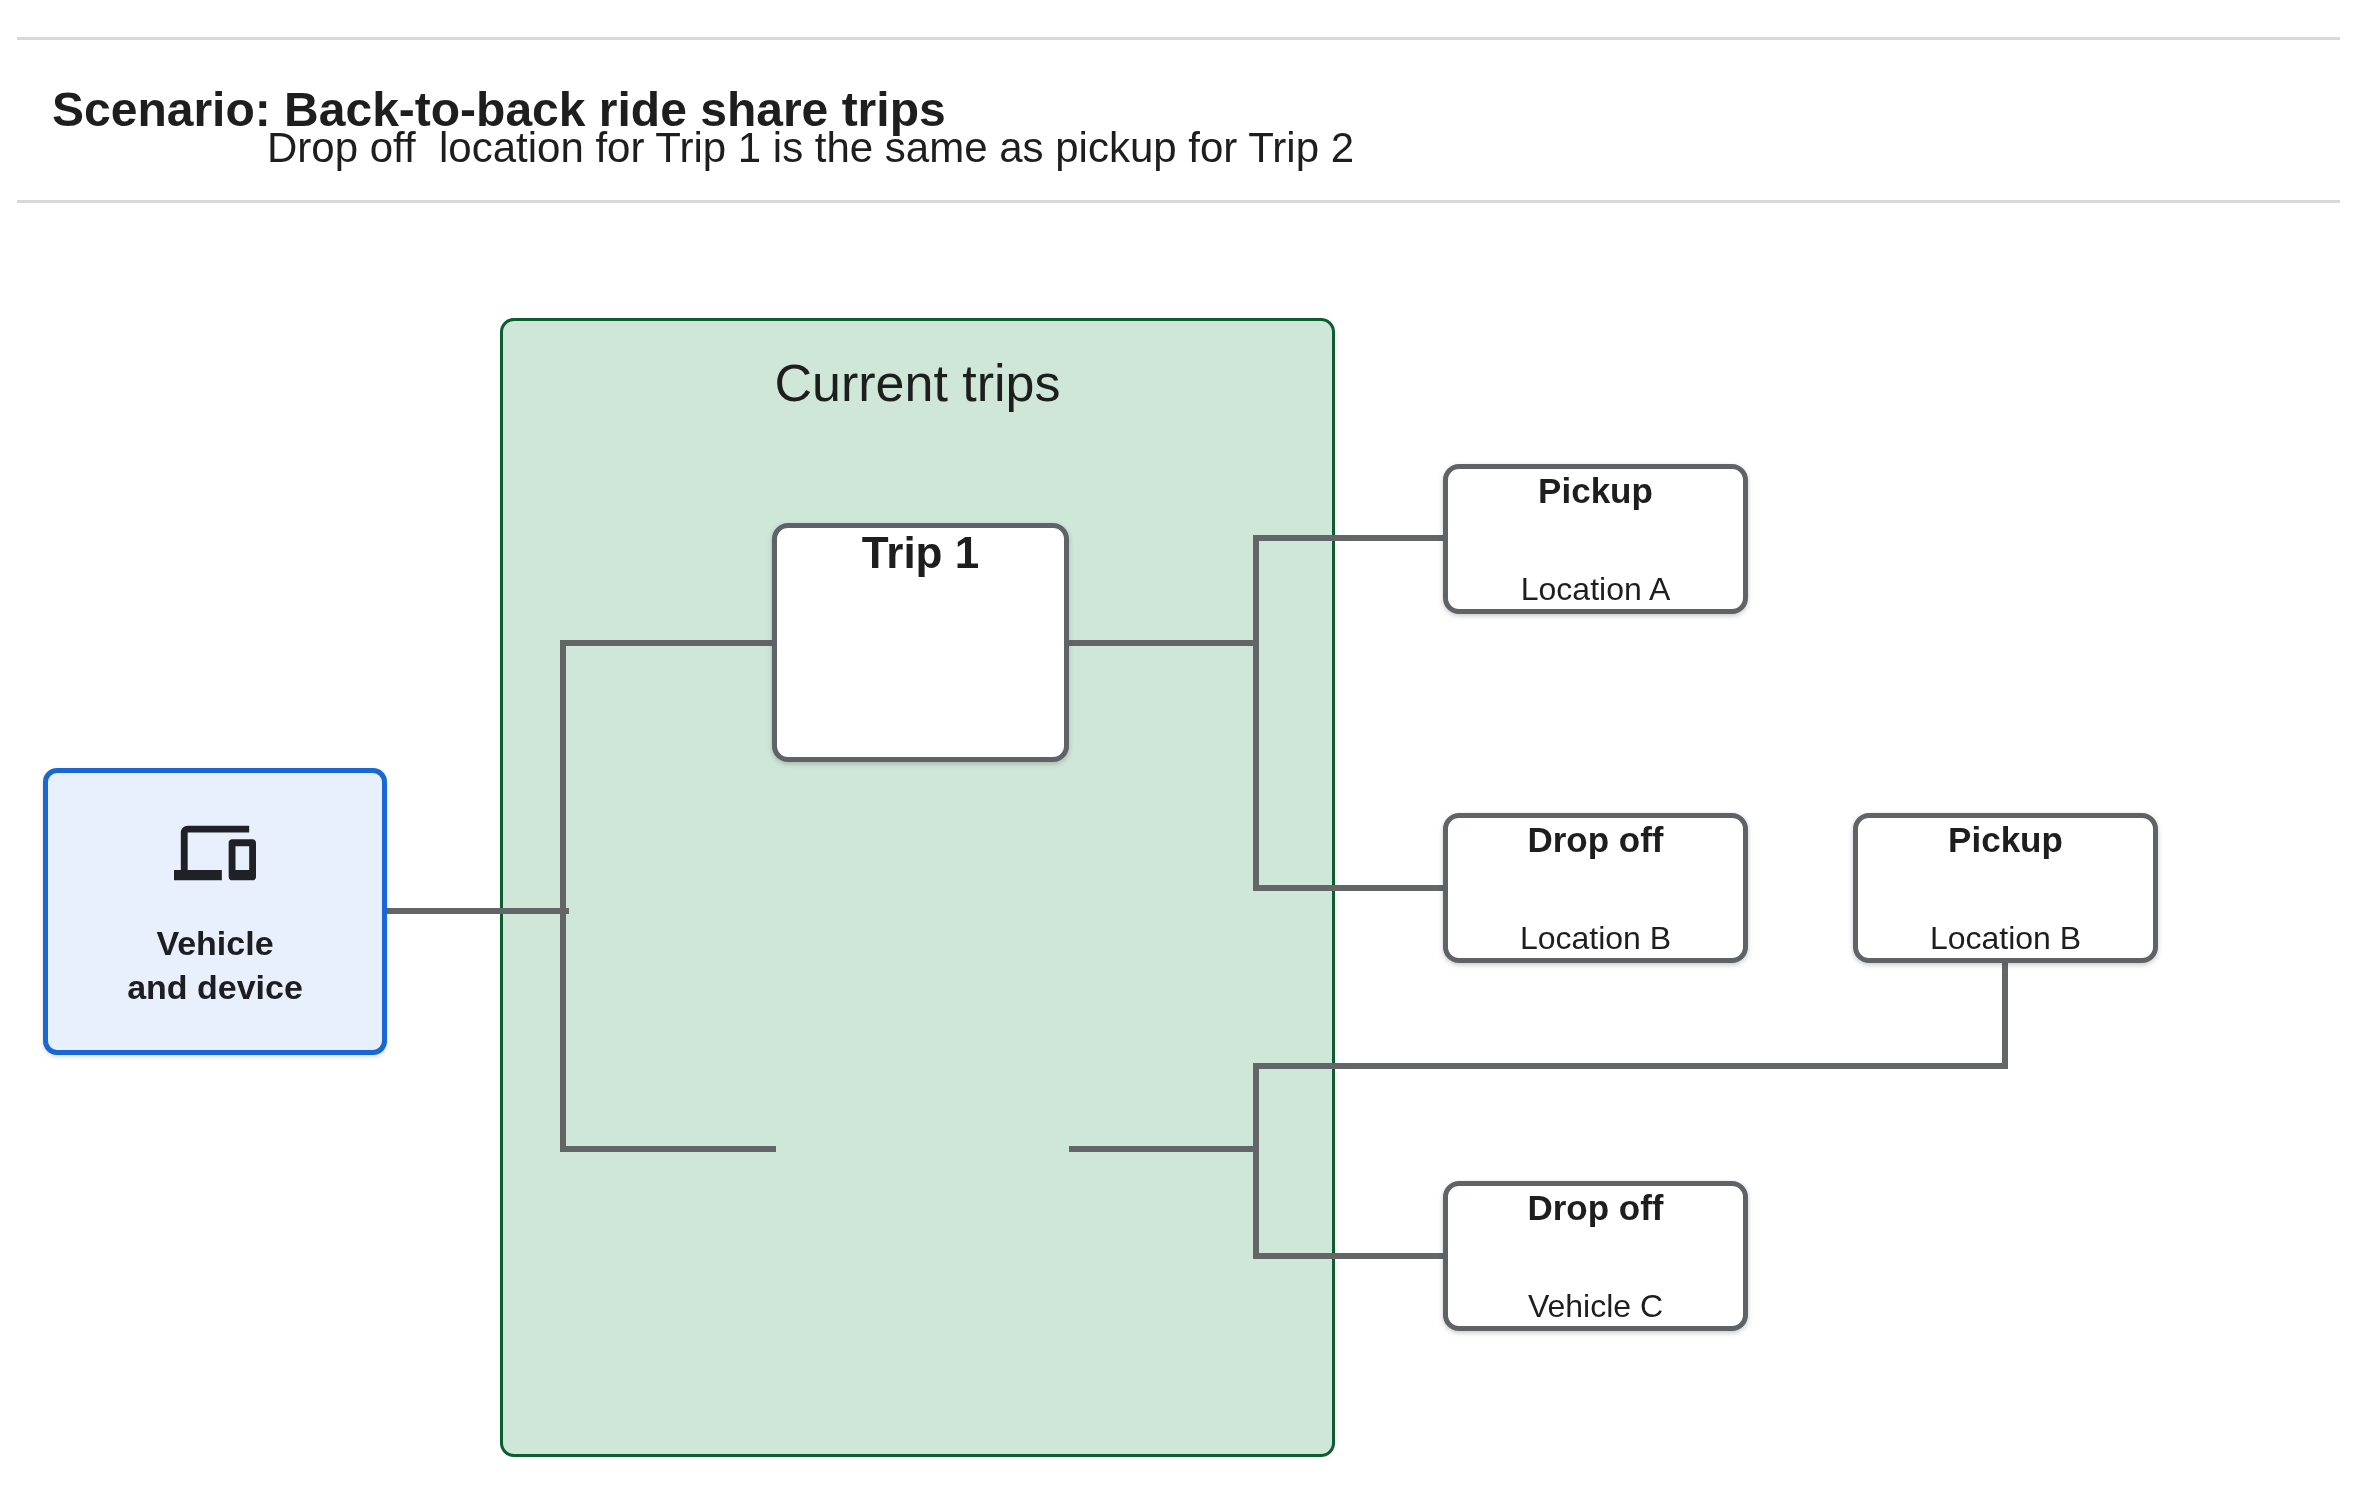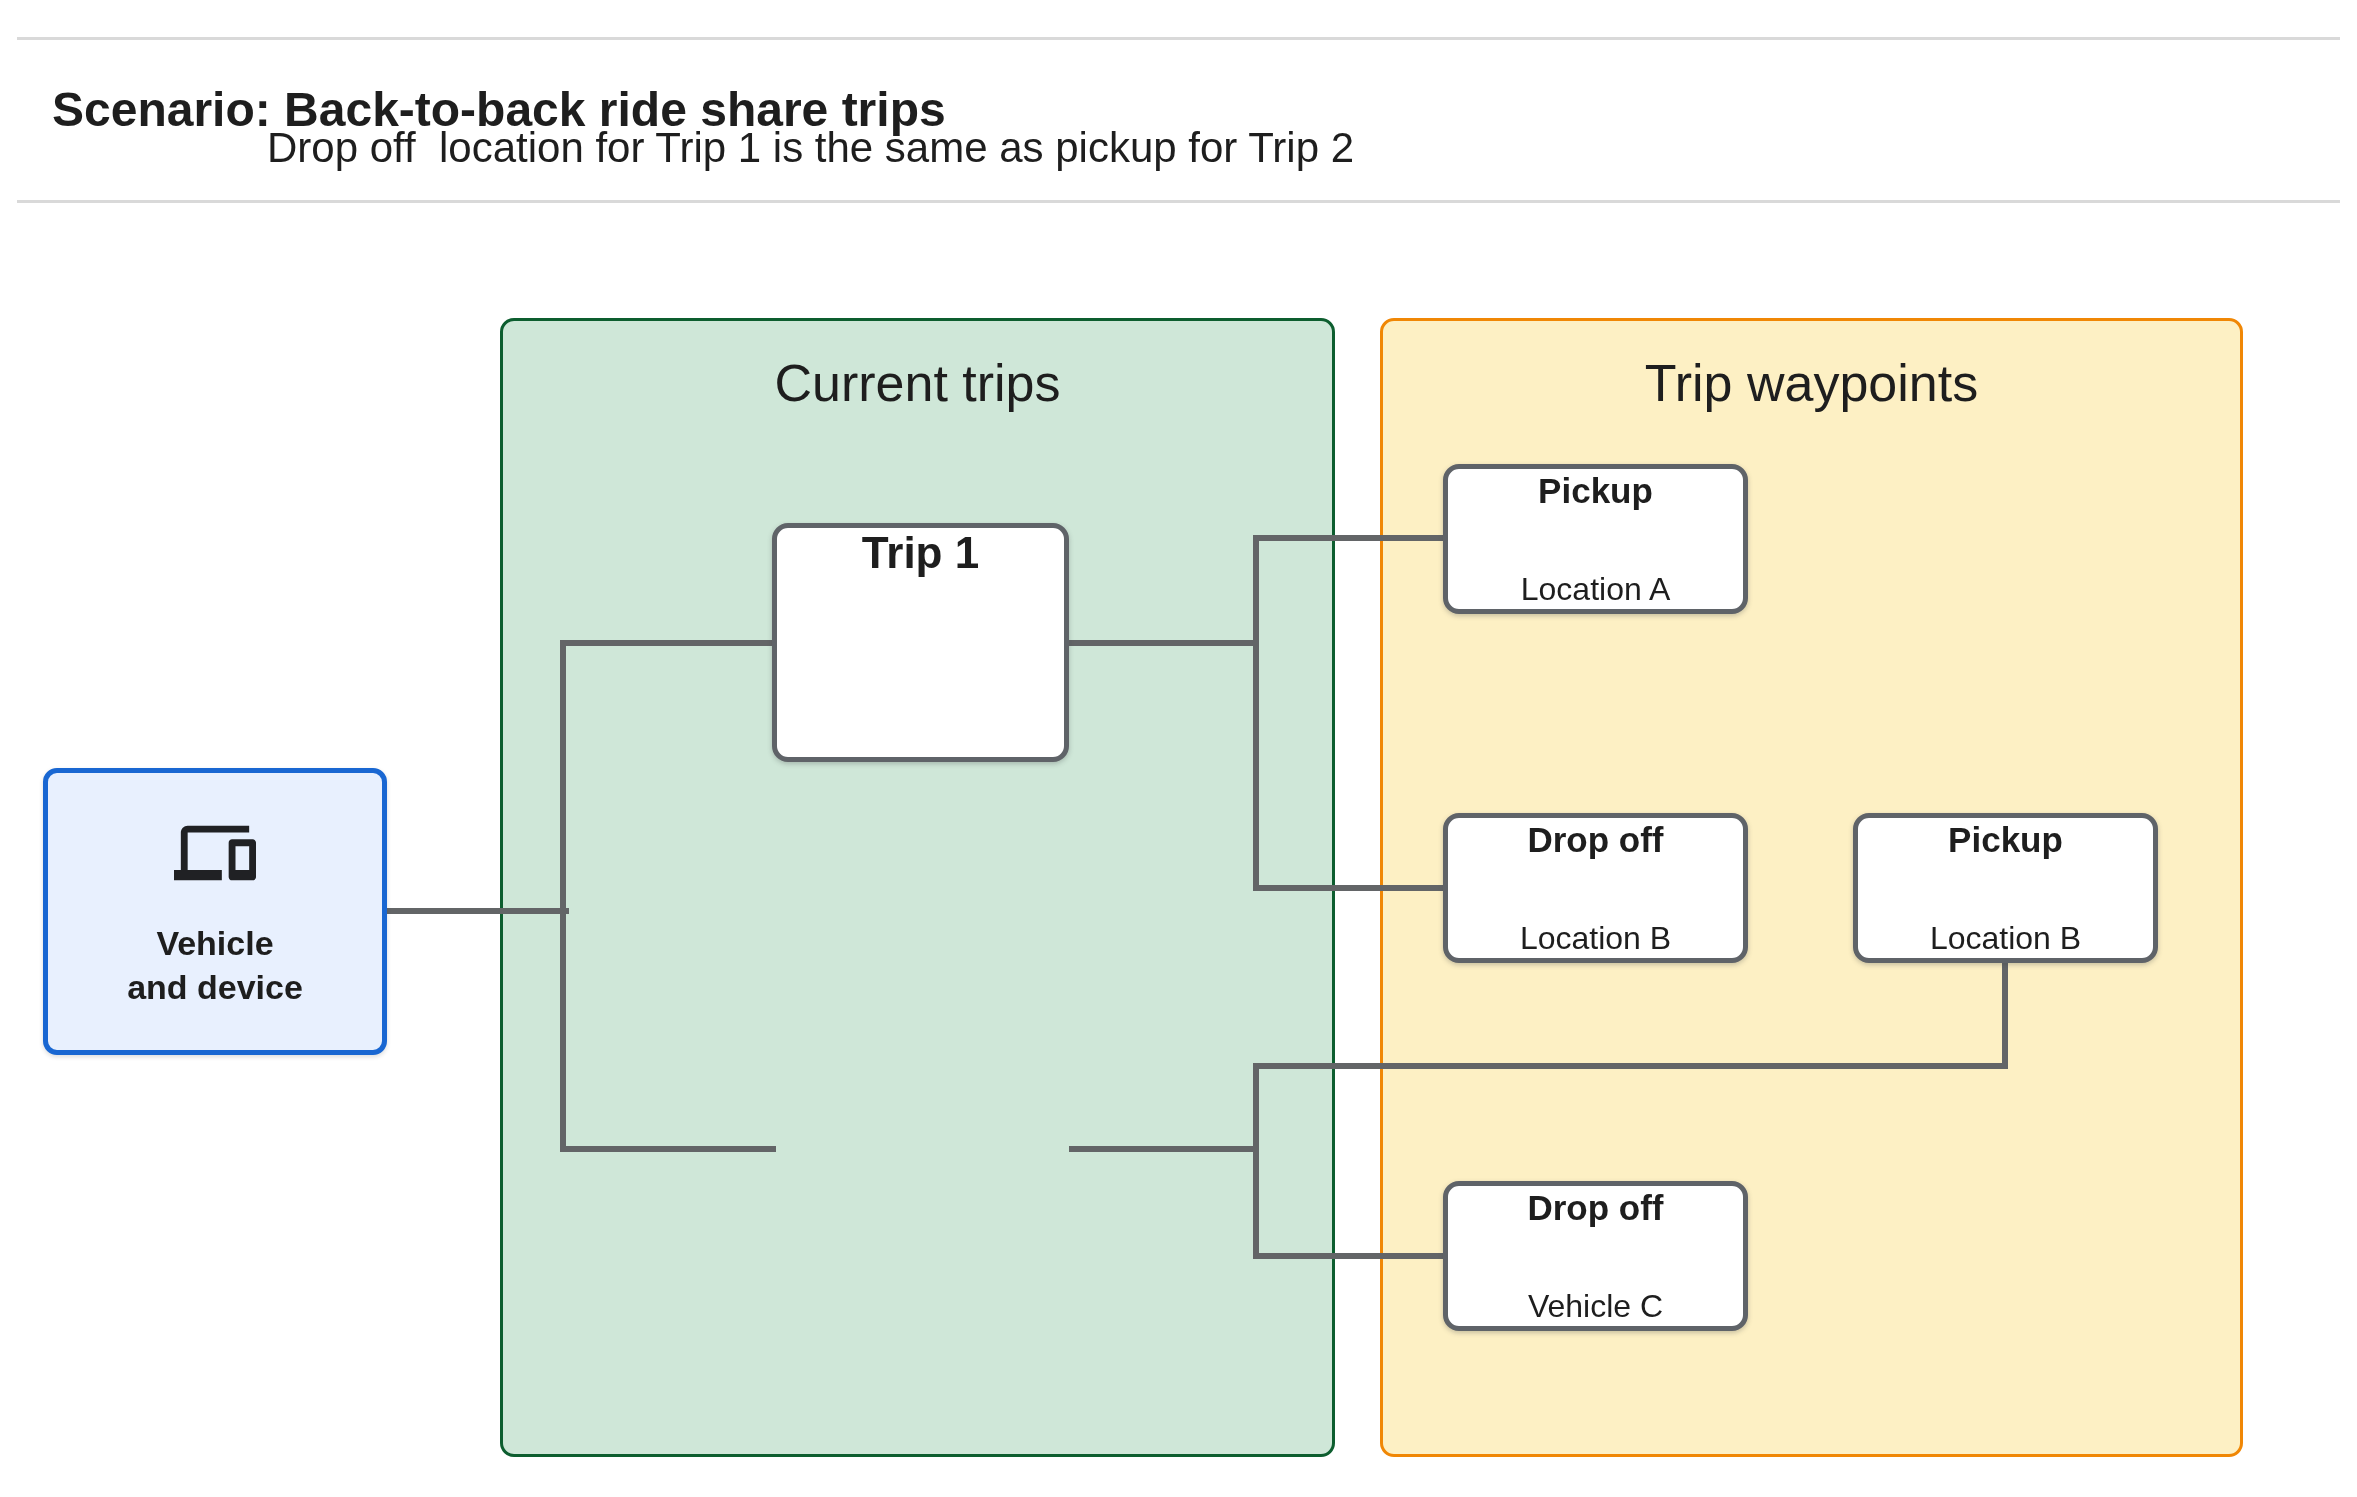--- a/index.html
+++ b/index.html
@@ -47,23 +47,20 @@
 <div class="canvas">
 
   <div class="divider top"></div>
   <div class="page-title">Scenario: Back-to-back ride share trips</div>
   <div class="page-subtitle">Drop off  location for Trip 1 is the same as pickup for Trip 2</div>
   <div class="divider bottom"></div>
 
   <div class="group green">
     <div class="group-title">Current trips</div>
   </div>
-  <div class="group orange">
-    <div class="group-title">Trip waypoints</div>
-  </div>
 
   <div class="conn" style="left:387px;top:908px;width:182px;height:6px;"></div>
   <div class="conn" style="left:560px;top:640px;width:6px;height:512px;"></div>
   <div class="conn" style="left:560px;top:640px;width:216px;height:6px;"></div>
   <div class="conn" style="left:560px;top:1146px;width:216px;height:6px;"></div>
 
   <div class="conn" style="left:1069px;top:640px;width:190px;height:6px;"></div>
   <div class="conn" style="left:1253px;top:535px;width:6px;height:356px;"></div>
   <div class="conn" style="left:1253px;top:535px;width:194px;height:6px;"></div>
   <div class="conn" style="left:1253px;top:885px;width:194px;height:6px;"></div>

